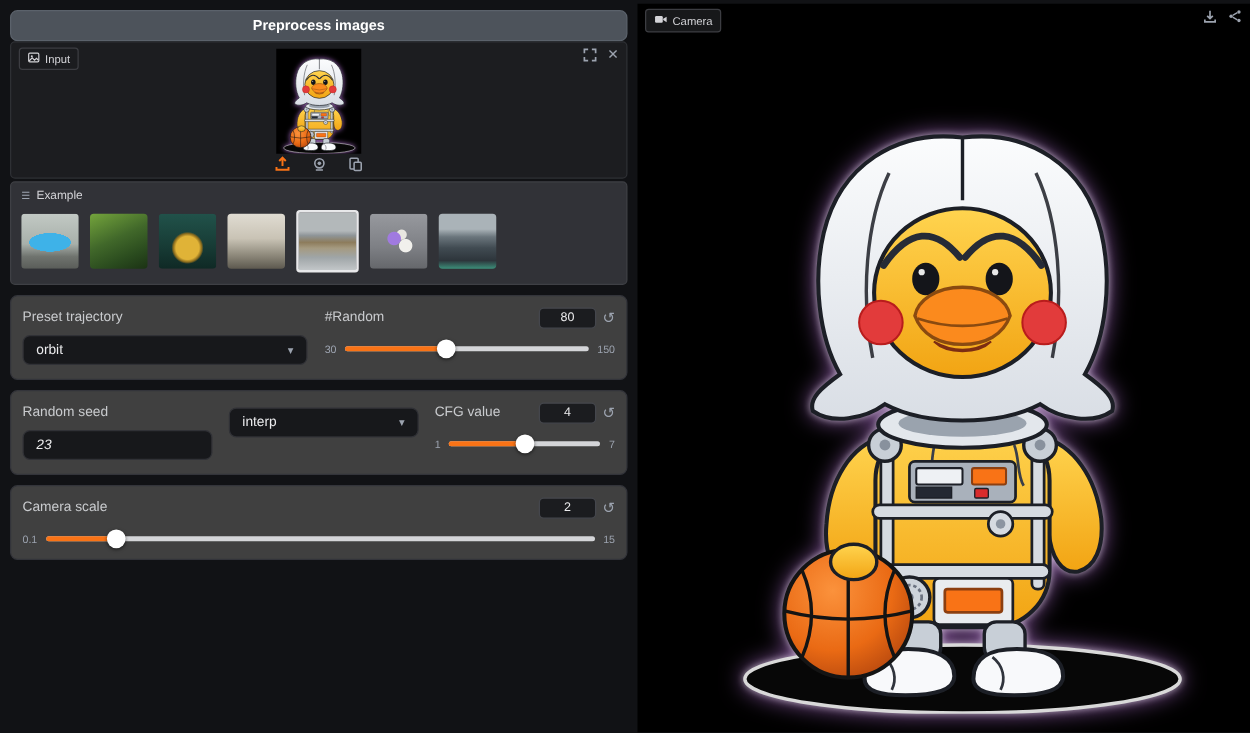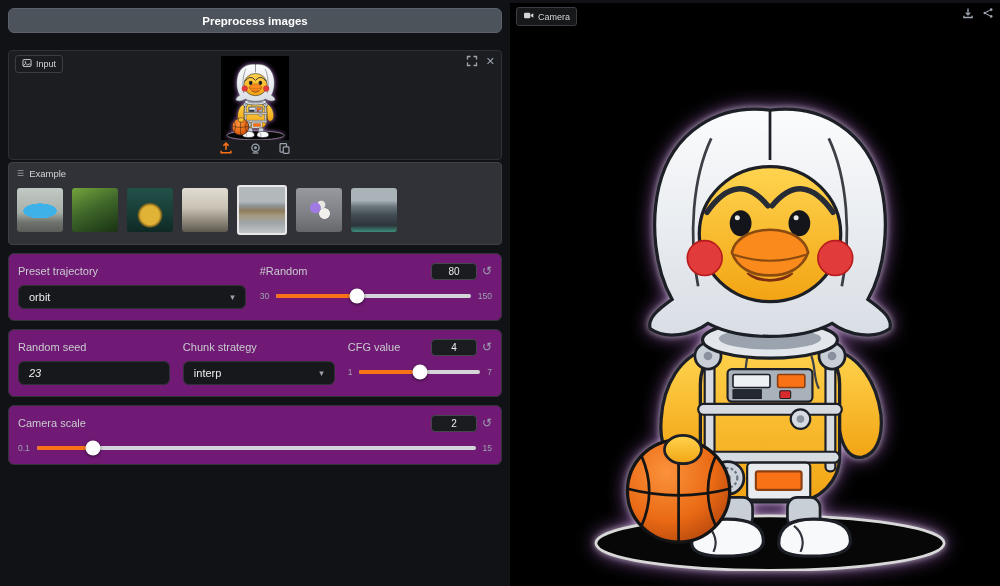--- a/index.html
+++ b/index.html
@@ -14,21 +14,21 @@
   
   .col-left { width:510px; padding:8px; flex:none; }
   .big-btn {
     display:block; width:100%; height:25px;
     background:#4d535b; border:1px solid #5b626b; border-radius:6px;
     color:#fff; font-weight:700; font-size:11.5px; font-family:inherit;
     cursor:pointer; line-height:22px; text-align:center;
   }
 
   .input-panel {
-    margin-top:17px; height:110px; position:relative;
+    margin-top:0; height:110px; position:relative;
     background:#1c1d20; border:1px solid #2e3034; border-radius:4px;
     display:flex; flex-direction:column;
   }
   .corner-badge {
     position:absolute; top:4px; left:6px; z-index:3;
     display:flex; align-items:center; gap:4px;
     background:#1b1c1f; border:1px solid #3c3d42; border-radius:3px;
     padding:2px 6px; font-size:9px; color:#d4d4d8;
   }
   .corner-icons {
@@ -59,21 +59,21 @@
               linear-gradient(180deg,#21524a 0%,#173b35 60%,#0f2925 100%); }
   .t-room   { background: linear-gradient(180deg,#e0dcd2 0%,#c9c3b5 45%,#8f8a7c 75%,#5d594f 100%); }
   .t-river  { background: linear-gradient(180deg,#b3b8ba 0 32%,#8f9598 40%,#8d7c5c 52%,#a59a80 62%,#9fa5a7 78%,#c2c6c8 100%); }
   .t-flower { background: radial-gradient(circle at 42% 45%, #a07ae0 0 14%, transparent 16%),
               radial-gradient(circle at 62% 58%, #f1f0ec 0 13%, transparent 15%),
               radial-gradient(circle at 55% 38%, #e8e6e0 0 10%, transparent 12%),
               linear-gradient(180deg,#97999e 0%,#7e8085 60%,#65676b 100%); }
   .t-office { background: linear-gradient(180deg,#aab3b8 0 28%,#6b767d 42%,#414b52 62%,#2d353b 85%,#3c8f7a 100%); }
 
   .row-panel {
-    margin-top:8px; background:#701a75; border:1px solid #33343a; border-radius:6px;
+    margin-top:8px; background:#404040; border:1px solid #33343a; border-radius:6px;
     padding:8px 9px 11px 9px;
   }
   .grid2 { display:grid; grid-template-columns:1fr 1.02fr; gap:14px; }
   .grid3 { display:grid; grid-template-columns:1fr 1fr 0.95fr; gap:13px; }
   .ctl-label { font-size:11px; color:#c9cbce; }
   .ctl-head { display:flex; align-items:center; justify-content:space-between; height:18px; }
   .field, .dropdown {
     margin-top:5px; height:24px; width:100%;
     background:#17181b; border:1px solid #303136; border-radius:6px;
     display:flex; align-items:center; justify-content:space-between;
@@ -287,23 +287,20 @@
     </div>
 
     <div class="row-panel grid3">
       <div>
         <div class="ctl-head">
             <span class="ctl-label">Random seed</span>
           </div>
         <input class="text-input" value="23" style="">
       </div>
       <div>
-        <div class="ctl-head">
-            <span class="ctl-label">Chunk strategy</span>
-          </div>
         <div class="dropdown">
           <span>interp</span>
           <span class="arrow">▾</span>
         </div>
       </div>
       <div>
         <div class="ctl-head">
           <span class="ctl-label">CFG value</span>
           <span class="num-wrap">
             <input class="num-input" value="4" style="">

